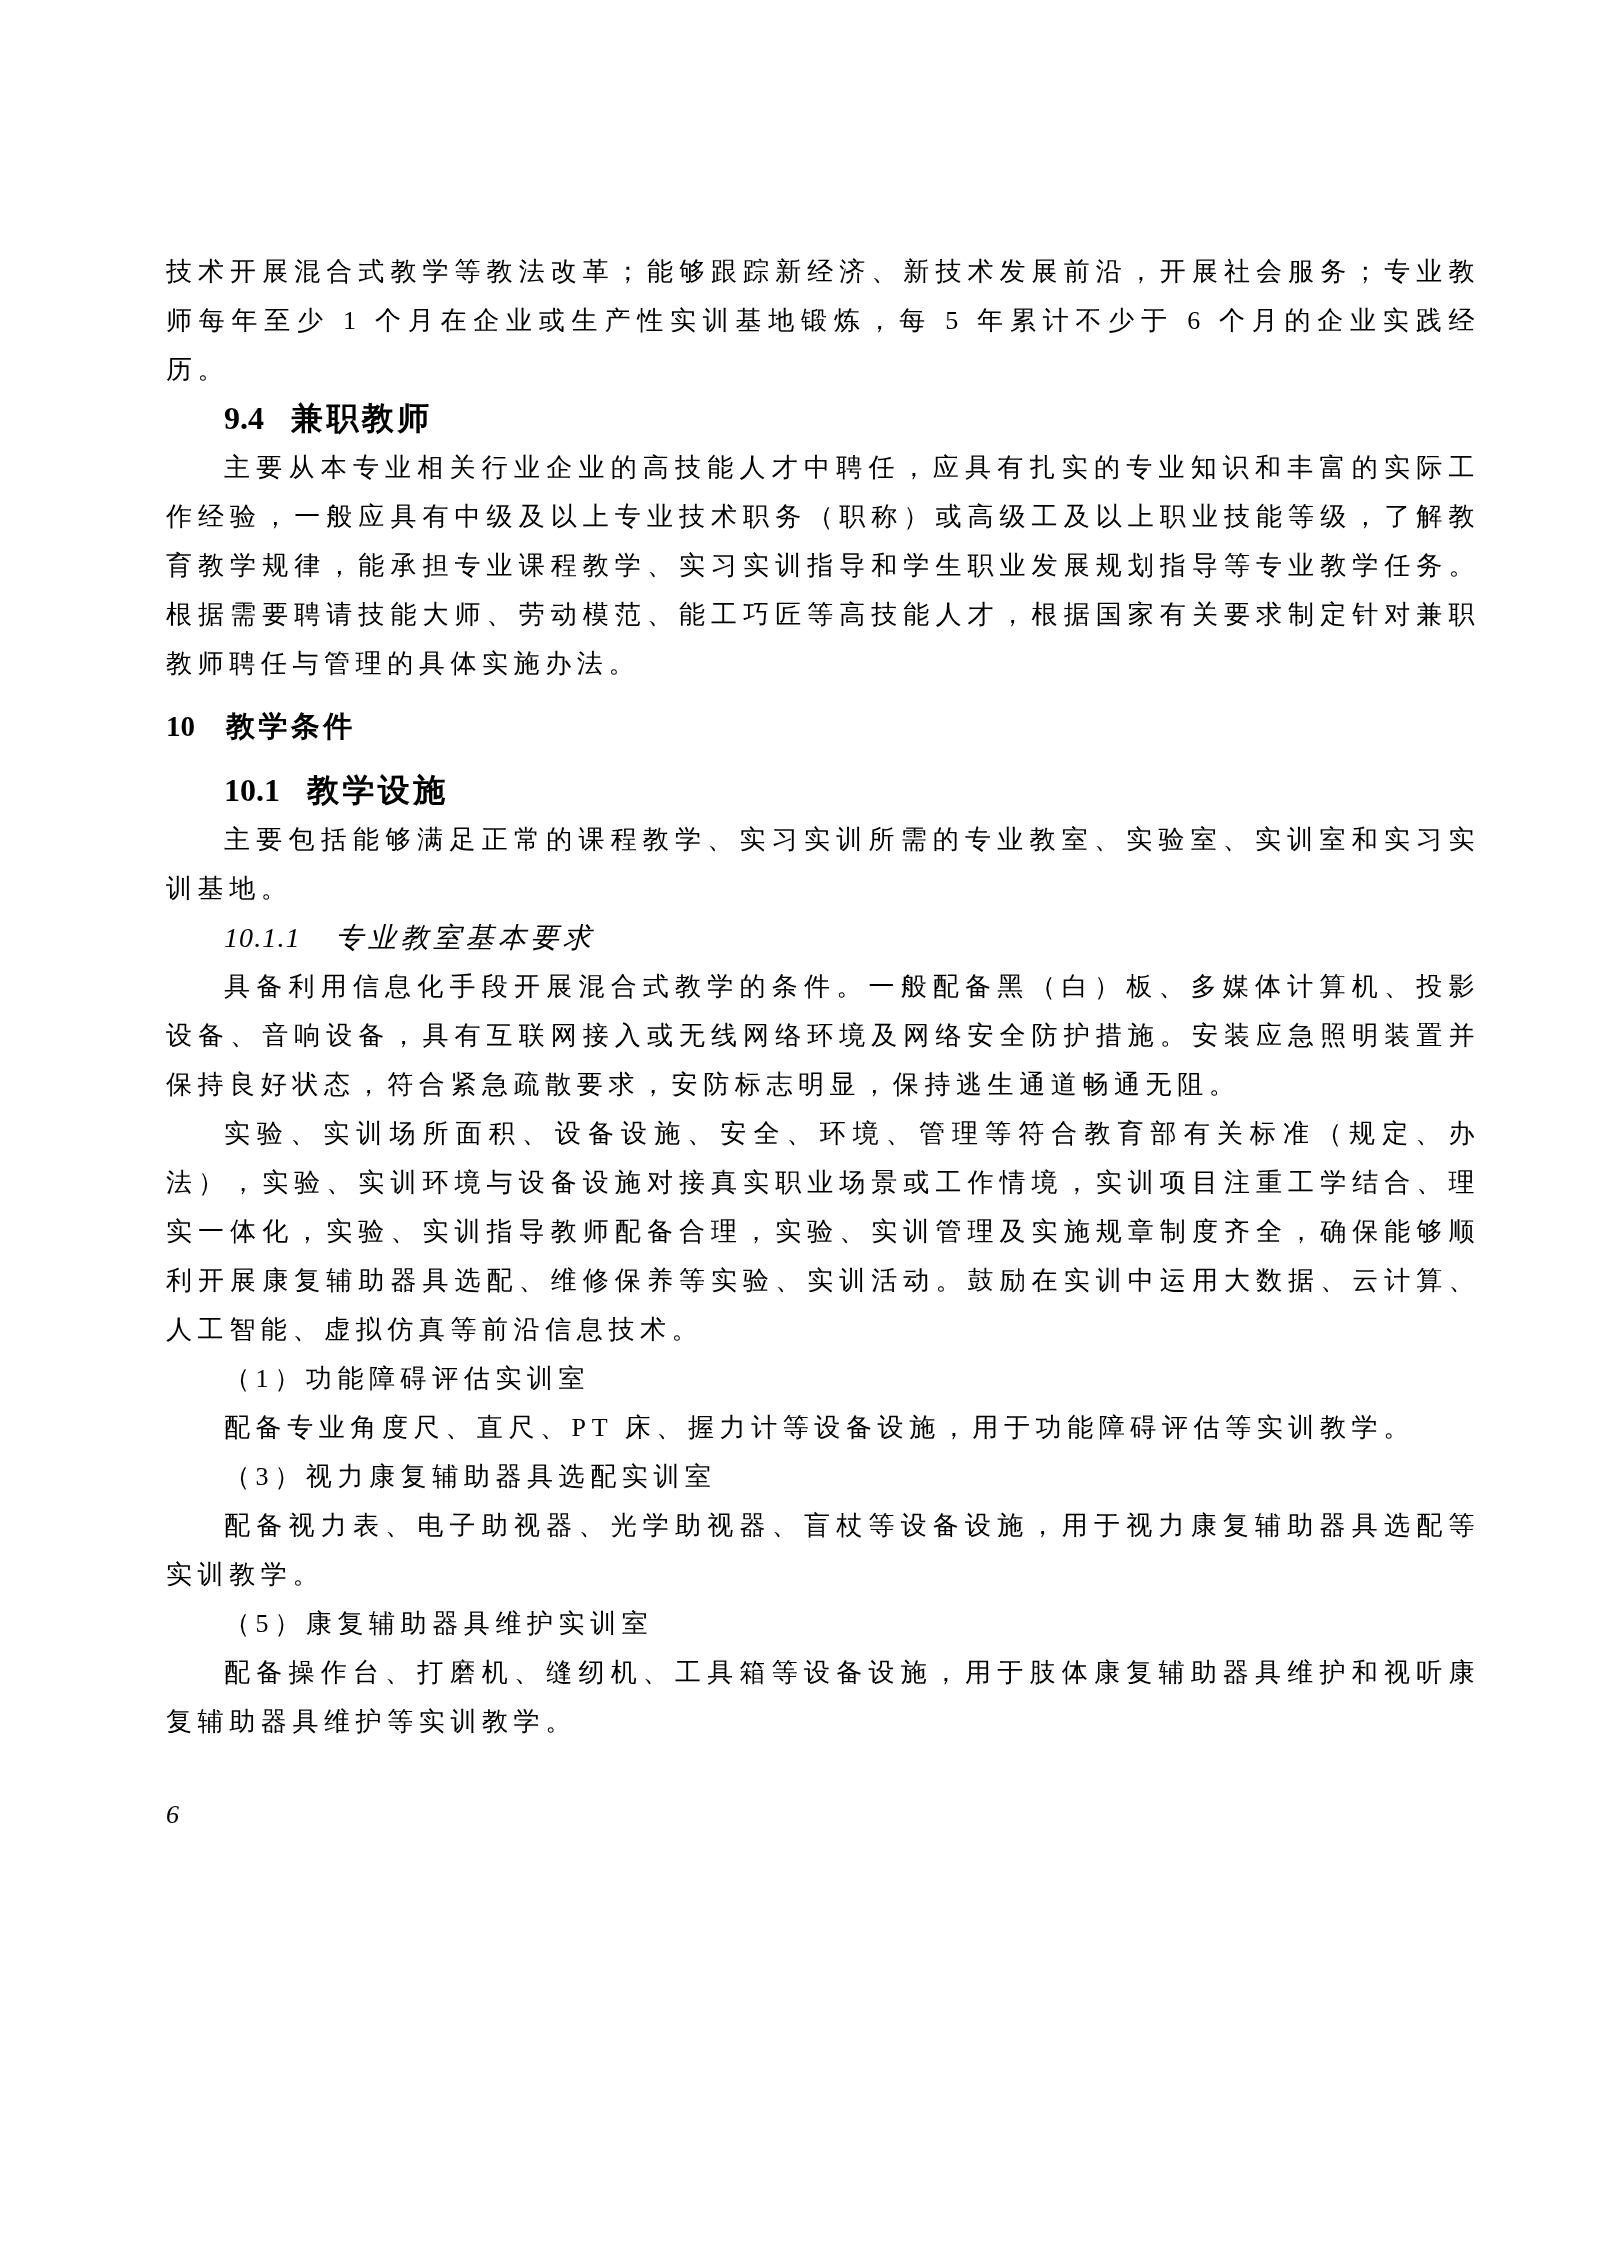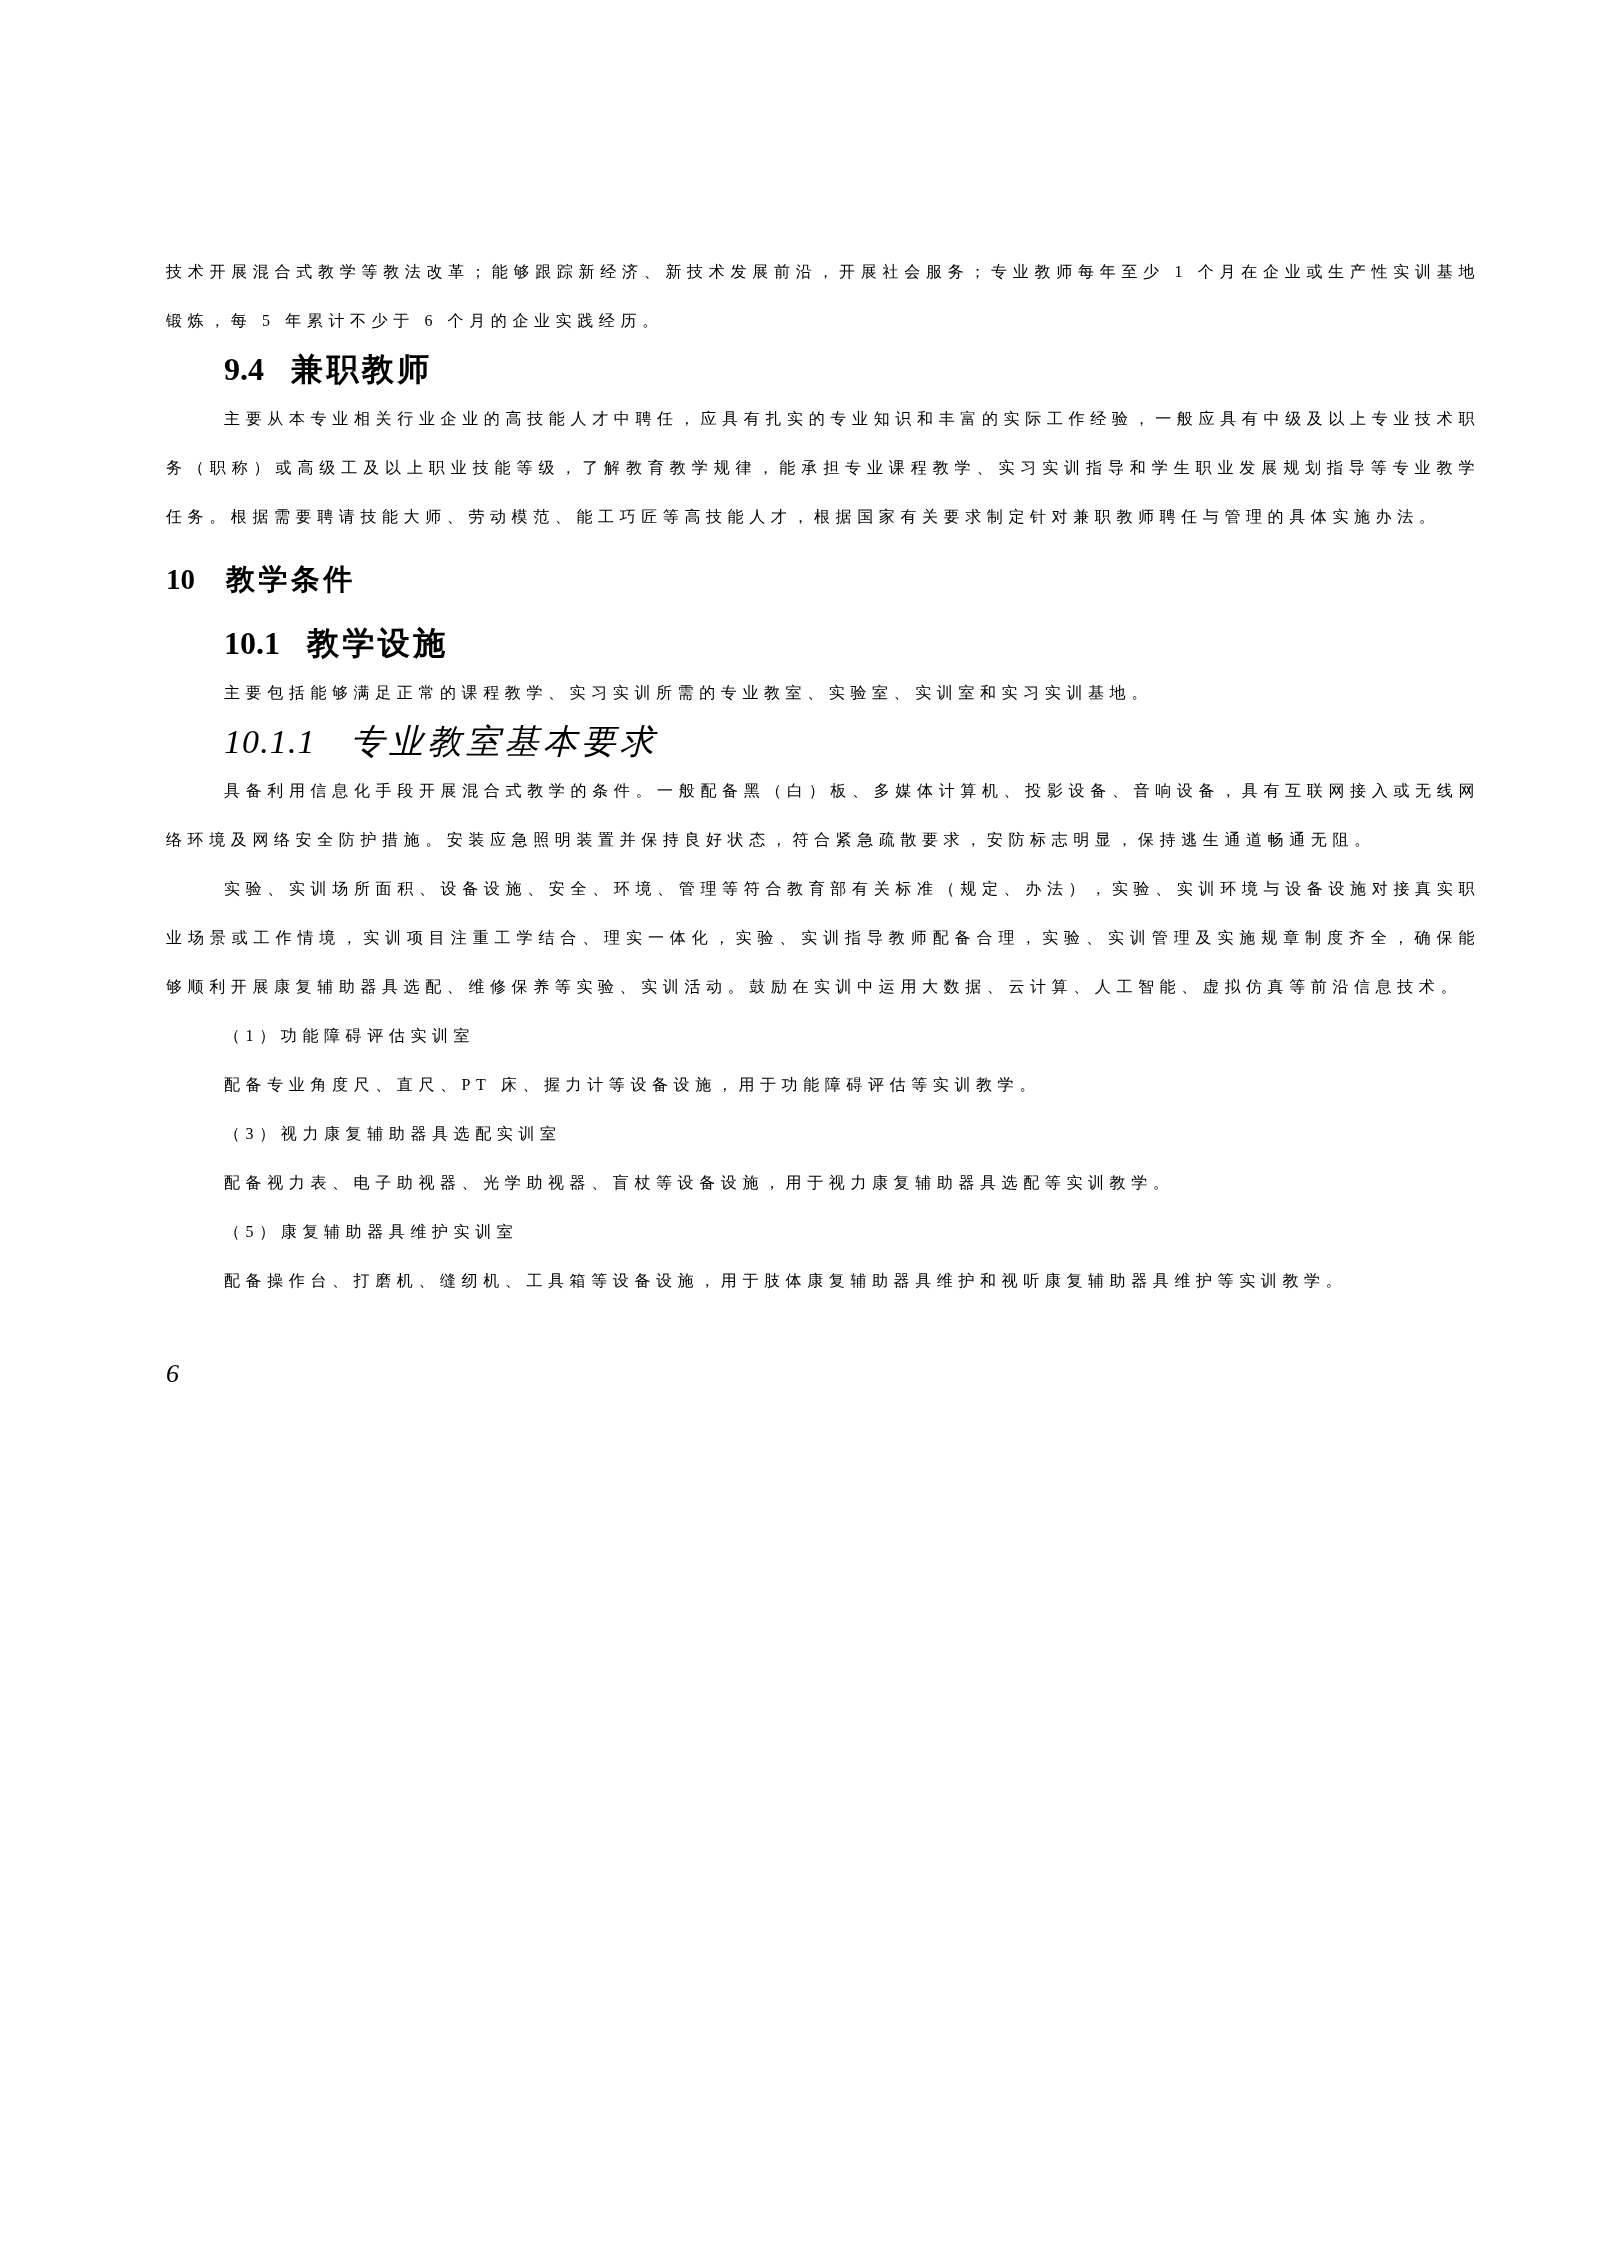--- a/index.html
+++ b/index.html
@@ -13,21 +13,21 @@
     height: 2261px;
     background: #ffffff;
     color: #000000;
     font-family: "Liberation Serif", "DejaVu Serif", serif;
     box-sizing: border-box;
     padding: 247px 142px 0 166px;
     overflow: hidden;
   }
   
   .para {
-    font-size: 16px;
+    font-size: 26px;
     line-height: 49px;
     letter-spacing: 5.6px;
     text-align: justify;
     text-justify: inter-character;
     margin: 0;
   }
   .para.indent { text-indent: 58px; }
   .para.no-indent { text-indent: 0; }
 
   
@@ -63,21 +63,21 @@
     letter-spacing: 0;
     margin-right: 31px;
   }
   .h-chapter .label {
     font-family: "Liberation Sans", "DejaVu Sans", sans-serif;
     text-align: right;
   }
 
   
   .h-kai {
-    font-size: 34px;
+    font-size: 28px;
     line-height: 49px;
     letter-spacing: 4.5px;
     margin: 0;
     padding-left: 58px;
     font-style: italic;
     font-weight: normal;
   }
   .h-kai .num {
     letter-spacing: 1.1px;
     margin-right: 35px;

